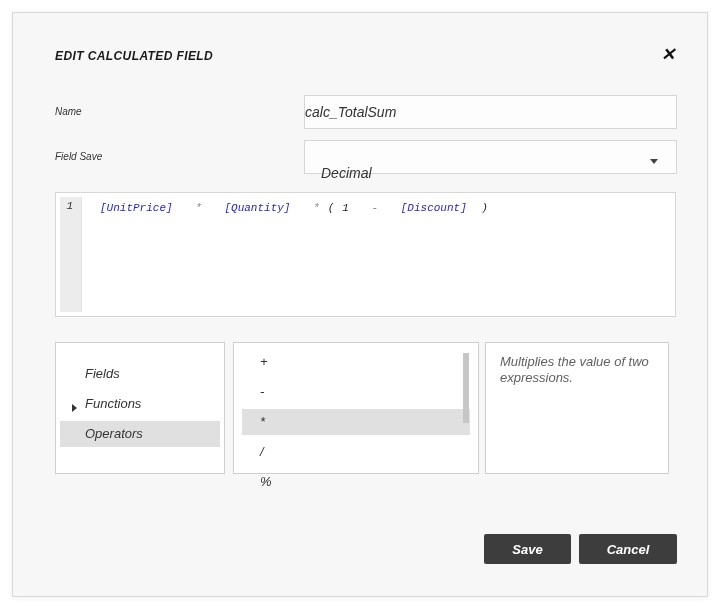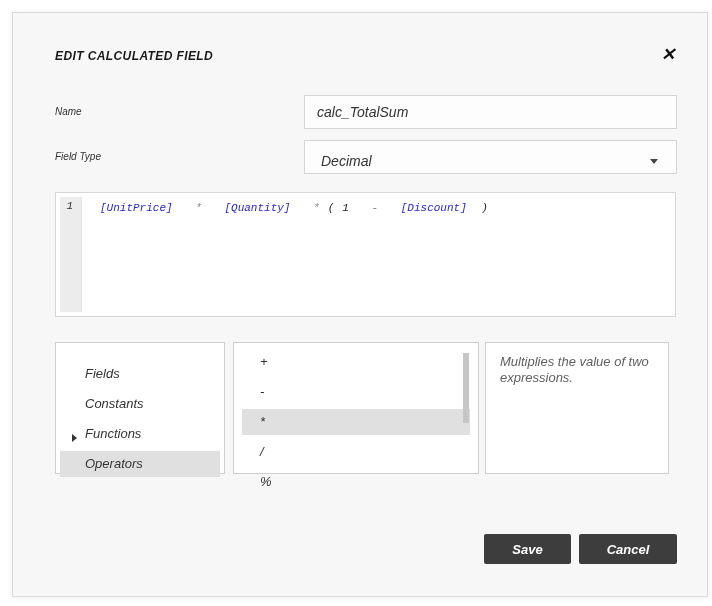--- a/index.html
+++ b/index.html
@@ -12,25 +12,25 @@
   .dlg-title { position:absolute; left:38px; top:32px; font-size:12px; font-weight:700;
                letter-spacing:.4px; color:#1a1a1a; text-transform:uppercase; }
   .dlg-close { position:absolute; left:639px; top:26px; width:24px; height:24px;
                background:transparent; border:none; cursor:pointer;
                font-size:17px; font-weight:700; color:#111; line-height:24px; text-align:center; }
 
   .lbl { position:absolute; left:38px; height:34px; line-height:34px; font-size:10px; color:#333; }
   .lbl-name { top:78px; } .lbl-type { top:123px; }
 
   .txt { position:absolute; left:287px; top:78px; width:373px; height:34px;
-         border:1px solid #d6d6d6; background:#fdfdfd; padding:0 12px;
+         border:1px solid #d6d6d6; background:#fdfdfd; padding:0 0;
          font-family:"Liberation Sans", sans-serif; font-size:14px; color:#333; outline:none; }
 
   .select { position:absolute; left:287px; top:123px; width:373px; height:34px;
-            border:1px solid #d6d6d6; background:#fdfdfd; padding:4px 12px;
+            border:1px solid #d6d6d6; background:#fdfdfd; padding:16px 12px;
             font-size:14px; color:#333; line-height:32px; cursor:pointer; }
   .caret { position:absolute; right:14px; top:14px; width:0; height:0;
            border-left:4px solid transparent; border-right:4px solid transparent;
            border-top:5px solid #444; }
 
   .editor { position:absolute; left:38px; top:175px; width:621px; height:125px;
             background:#ffffff; border:1px solid #d6d6d6; display:flex; cursor:text; }
   .gutter { width:22px; background:#ececec; border-right:1px solid #e3e3e3;
             font-family:"Liberation Mono","DejaVu Sans Mono",monospace; font-size:11px;
             color:#333; text-align:right; padding:3px 4px 0 0; }
@@ -73,36 +73,35 @@
 <div class="dialog">
 
   <div class="dlg-title">EDIT CALCULATED FIELD</div>
   <button class="dlg-close">
     <span>✕</span>
   </button>
 
   <label class="lbl lbl-name">Name</label>
   <input class="txt" value="calc_TotalSum" style="">
 
-  <label class="lbl lbl-type">Field Type</label>
+  <label class="lbl lbl-type">Field Save</label>
   <div class="select">
     <span>Decimal</span>
     <span class="caret"></span>
   </div>
 
   <div class="editor">
     <div class="gutter">
       <span>1</span>
     </div>
     <div class="code" id="code-line"><span class="tk-field">[UnitPrice]</span><span class="tk-punct"> </span><span class="tk-op">*</span><span class="tk-punct"> </span><span class="tk-field">[Quantity]</span><span class="tk-punct"> </span><span class="tk-op">*</span><span class="tk-punct">(</span><span class="tk-num">1</span><span class="tk-punct"> </span><span class="tk-op">-</span><span class="tk-punct"> </span><span class="tk-field">[Discount]</span><span class="tk-punct"> )</span></div>
   </div>
 
   <div class="panel panel-cats" id="cats">
       <div class="li"><span>Fields</span></div>
-      <div class="li"><span>Constants</span></div>
       <div class="li"><span class="expander"></span><span>Functions</span></div>
       <div class="li sel"><span>Operators</span></div>
     </div>
 
   <div class="panel panel-ops">
     <div id="ops">
         <div class="li"><span>+</span></div>
         <div class="li"><span>-</span></div>
         <div class="li sel"><span>*</span></div>
         <div class="li"><span>/</span></div>

